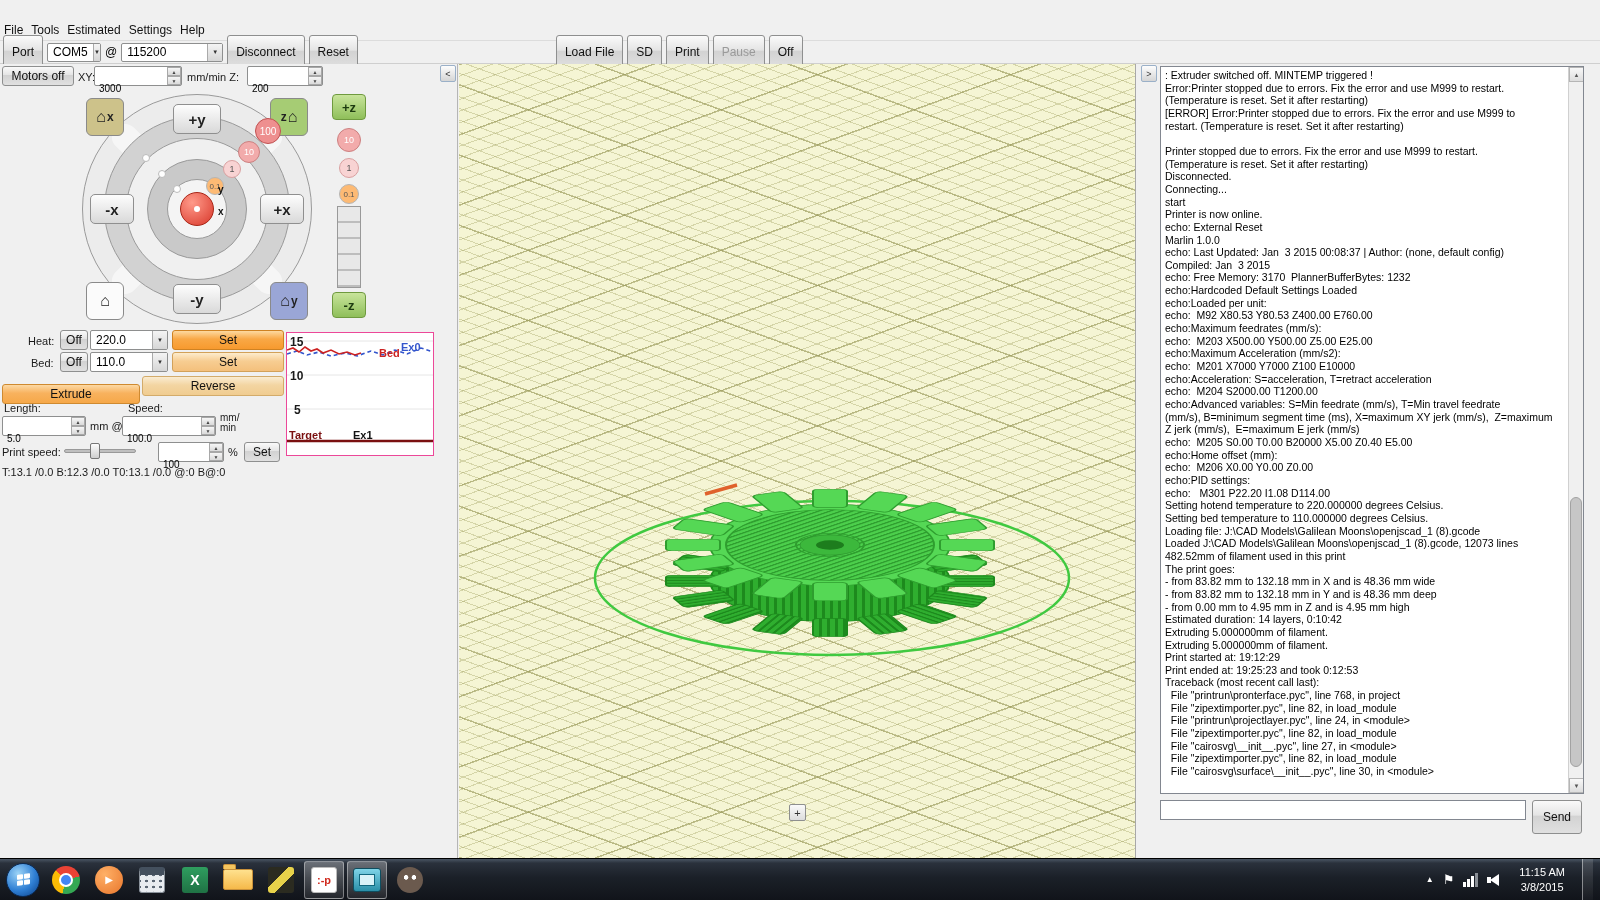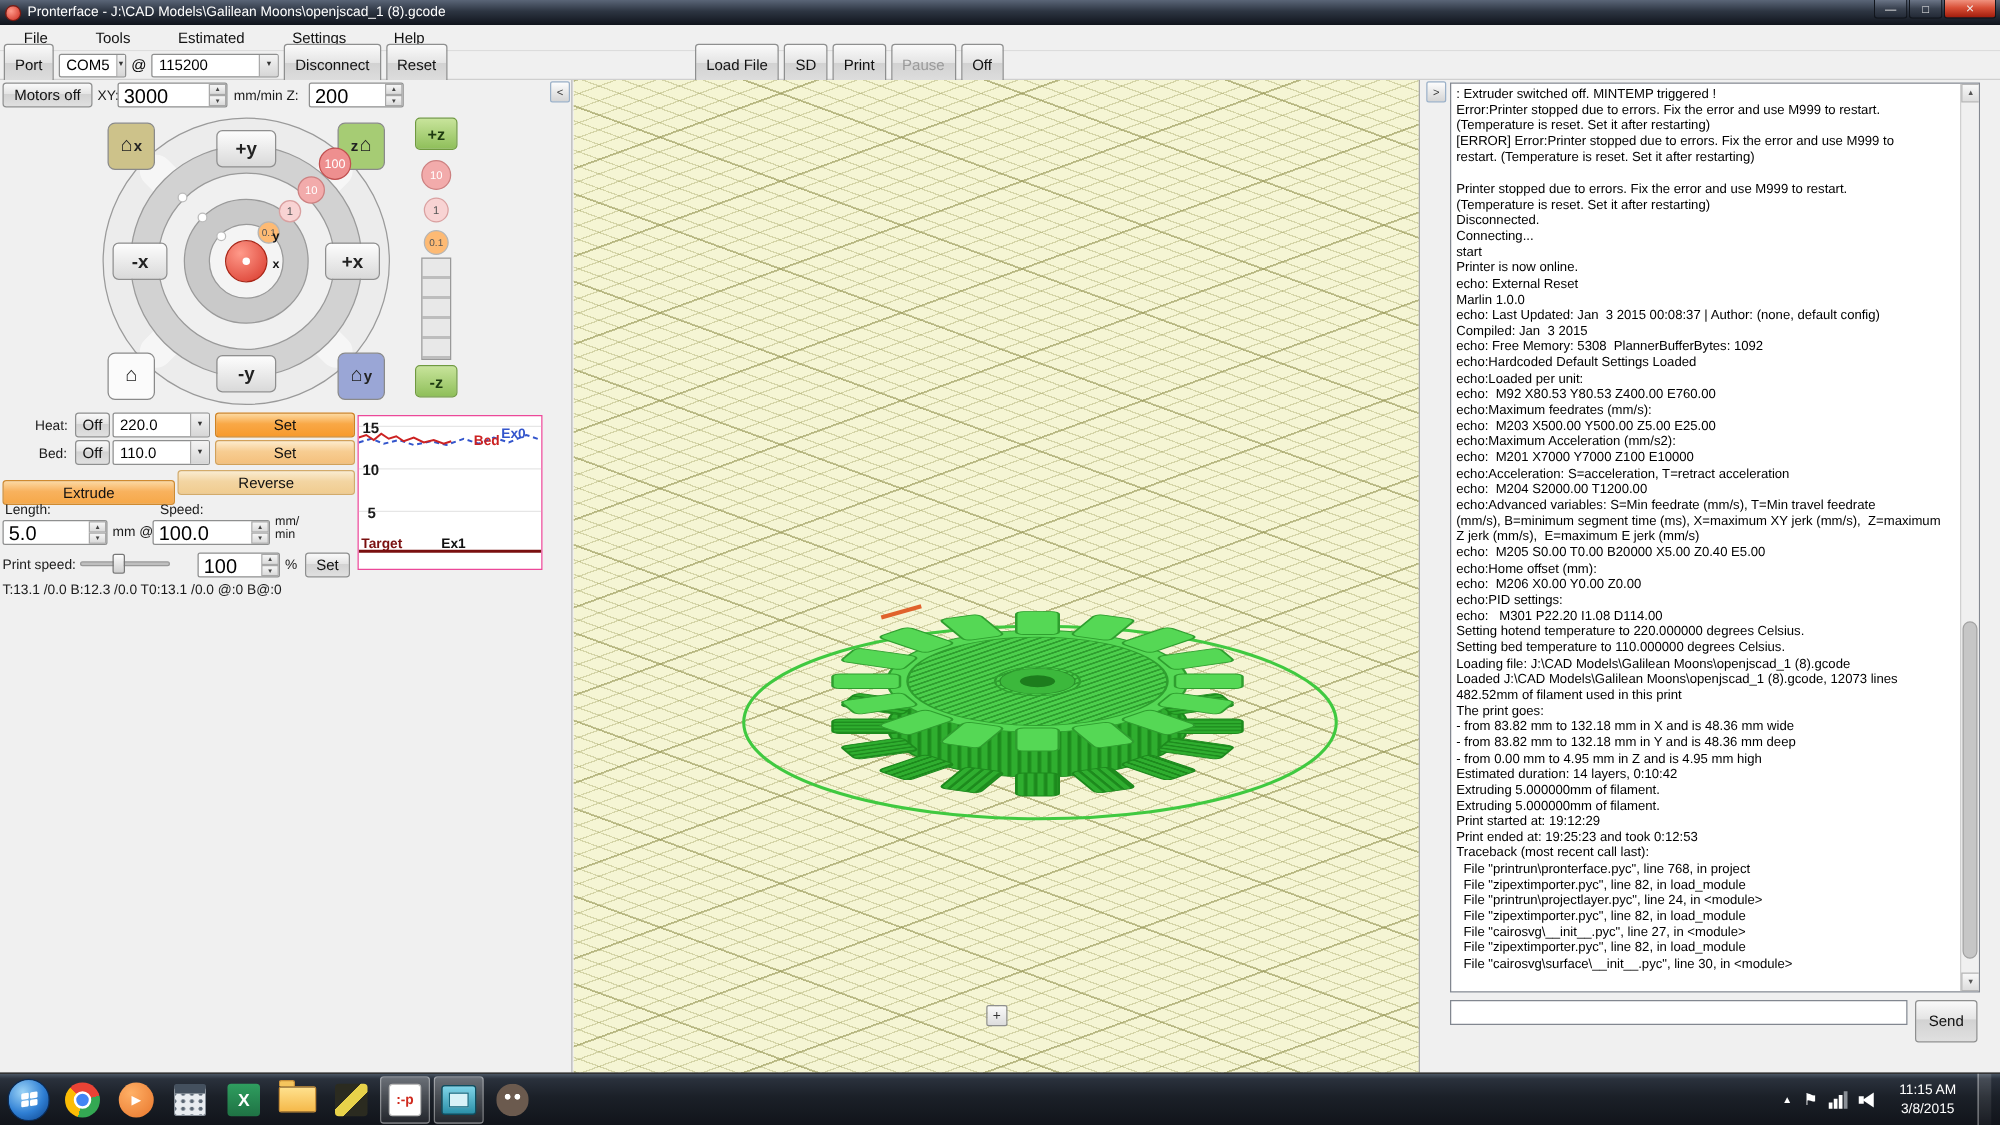--- a/index.html
+++ b/index.html
@@ -14,38 +14,38 @@
   background:radial-gradient(circle at 35% 35%,#ff9a8a,#cc2a1e)}
 #win-buttons{position:absolute;right:3px;top:0;display:flex;gap:1px}
 .winbtn{width:27px;height:15px;border:1px solid #11151c;border-top:none;border-radius:0 0 3px 3px;
   background:linear-gradient(#6b7587,#39414f 50%,#232a36);color:#eee;font-size:9px;
   display:flex;align-items:center;justify-content:center}
 .winbtn.close{width:42px;background:linear-gradient(#f0927e,#d84f36 45%,#a01c0c);font-size:11px}
 
 
 #menubar{position:absolute;left:0;top:20px;width:1600px;height:21px;background:#f0f0f0;
   border-bottom:1px solid #dcdcdc;display:flex;align-items:center;font-size:12px;color:#111}
-.menu-item{padding:2px 19px;cursor:default}
+.menu-item{padding:2px 4px;cursor:default}
 #toolbar{position:absolute;left:0;top:41px;width:1600px;height:23px;background:#f0f0f0;
   border-bottom:1px solid #cfcfcf;display:flex;align-items:center;gap:4px;padding:0 3px;font-size:12px}
 .btn{height:19px;padding:16px 8px;border:1px solid #8e8f8f;border-radius:3px;color:#111;
   background:linear-gradient(#fafafa,#e4e4e4 45%,#d2d2d2 46%,#e0e0e0);
   display:inline-flex;align-items:center;justify-content:center;font-size:12px;white-space:nowrap}
 .btn.disabled{color:#9a9a9a}
 .combo{height:19px;border:1px solid #8e8f8f;border-radius:2px;background:#fff;display:flex;align-items:center;font-size:12px}
 .combo .val{padding:0 5px;flex:1;white-space:nowrap}
 .combo .carrow{width:15px;height:100%;border-left:1px solid #aaa;font-size:6px;color:#333;
   background:linear-gradient(#f4f4f4,#d6d6d6);display:flex;align-items:center;justify-content:center}
 .spacer{width:190px}
 
 
 #left-panel{position:absolute;left:0;top:64px;width:458px;height:794px;background:#f0f0f0;border-right:1px solid #b5b5b5}
 .lbl{position:absolute;font-size:11px;color:#1a1a1a;white-space:nowrap}
 .spin{position:absolute;height:20px;border:1px solid #8e8f8f;background:#fff;border-radius:2px}
-.spin .sval{position:absolute;left:4px;top:2px;font-size:16px}
+.spin .sval{position:absolute;left:4px;top:16px;font-size:10px}
 .spin .sarrows{position:absolute;right:0;top:0;bottom:0;width:14px;display:flex;flex-direction:column}
 .spin .sarrows span{flex:1;font-size:5px;color:#444;border:1px solid #a8a8a8;
   background:linear-gradient(#f6f6f6,#dadada);display:flex;align-items:center;justify-content:center}
 .panelbtn{position:absolute;border:1px solid #8e8f8f;border-radius:3px;font-size:12px;color:#111;
   background:linear-gradient(#fafafa,#e4e4e4 45%,#d2d2d2 46%,#e0e0e0);
   display:flex;align-items:center;justify-content:center}
 .set-heat{background:linear-gradient(#fdd9a0,#f9a846 45%,#f79a2e);border-color:#cf8222}
 .set-bed{background:linear-gradient(#fdeccd,#f7cd92 45%,#f4c07c);border-color:#d2a159}
 .btn-extrude{background:linear-gradient(#fcd9a4,#f8b25e 45%,#f6a849);border-color:#cf8a30}
 .btn-reverse{background:linear-gradient(#faecd1,#f3d5a2 45%,#f0cc90);border-color:#d3ab6a}
@@ -155,29 +155,20 @@
 .vol::after{content:"";position:absolute;left:3px;top:1px;border:6px solid transparent;border-right:9px solid #fff;border-left:0}
 #clock{font-size:11px;line-height:1.35;text-align:center;color:#fff;padding:0 8px}
 #show-desktop{width:11px;height:42px;border-left:1px solid rgba(255,255,255,.45);
   background:linear-gradient(rgba(255,255,255,.14),rgba(255,255,255,.03))}
 </style>
 </head>
 <body>
 
 <div id="screen">
 
-  <div id="titlebar">
-    <span class="app-ico"></span>
-    <span>Pronterface - J:\CAD Models\Galilean Moons\openjscad_1 (8).gcode</span>
-    <div id="win-buttons">
-      <div class="winbtn">—</div>
-      <div class="winbtn">□</div>
-      <div class="winbtn close">×</div>
-    </div>
-  </div>
 
   <div id="menubar">
 
   <span class="menu-item">File</span>
       <span class="menu-item">Tools</span>
       <span class="menu-item">Estimated</span>
       <span class="menu-item">Settings</span>
       <span class="menu-item">Help</span>
     </div>
 
@@ -414,21 +405,21 @@
           <div class="log-line">Printer stopped due to errors. Fix the error and use M999 to restart.</div>
           <div class="log-line">(Temperature is reset. Set it after restarting)</div>
           <div class="log-line">Disconnected.</div>
           <div class="log-line">Connecting...</div>
           <div class="log-line">start</div>
           <div class="log-line">Printer is now online.</div>
           <div class="log-line">echo: External Reset</div>
           <div class="log-line">Marlin 1.0.0</div>
           <div class="log-line">echo: Last Updated: Jan  3 2015 00:08:37 | Author: (none, default config)</div>
           <div class="log-line">Compiled: Jan  3 2015</div>
-          <div class="log-line">echo: Free Memory: 5308  PlannerBufferBytes: 1092</div>
+          <div class="log-line">echo: Free Memory: 3170  PlannerBufferBytes: 1232</div>
           <div class="log-line">echo:Hardcoded Default Settings Loaded</div>
           <div class="log-line">echo:Loaded per unit:</div>
           <div class="log-line">echo:  M92 X80.53 Y80.53 Z400.00 E760.00</div>
           <div class="log-line">echo:Maximum feedrates (mm/s):</div>
           <div class="log-line">echo:  M203 X500.00 Y500.00 Z5.00 E25.00</div>
           <div class="log-line">echo:Maximum Acceleration (mm/s2):</div>
           <div class="log-line">echo:  M201 X7000 Y7000 Z100 E10000</div>
           <div class="log-line">echo:Acceleration: S=acceleration, T=retract acceleration</div>
           <div class="log-line">echo:  M204 S2000.00 T1200.00</div>
           <div class="log-line">echo:Advanced variables: S=Min feedrate (mm/s), T=Min travel feedrate</div>

